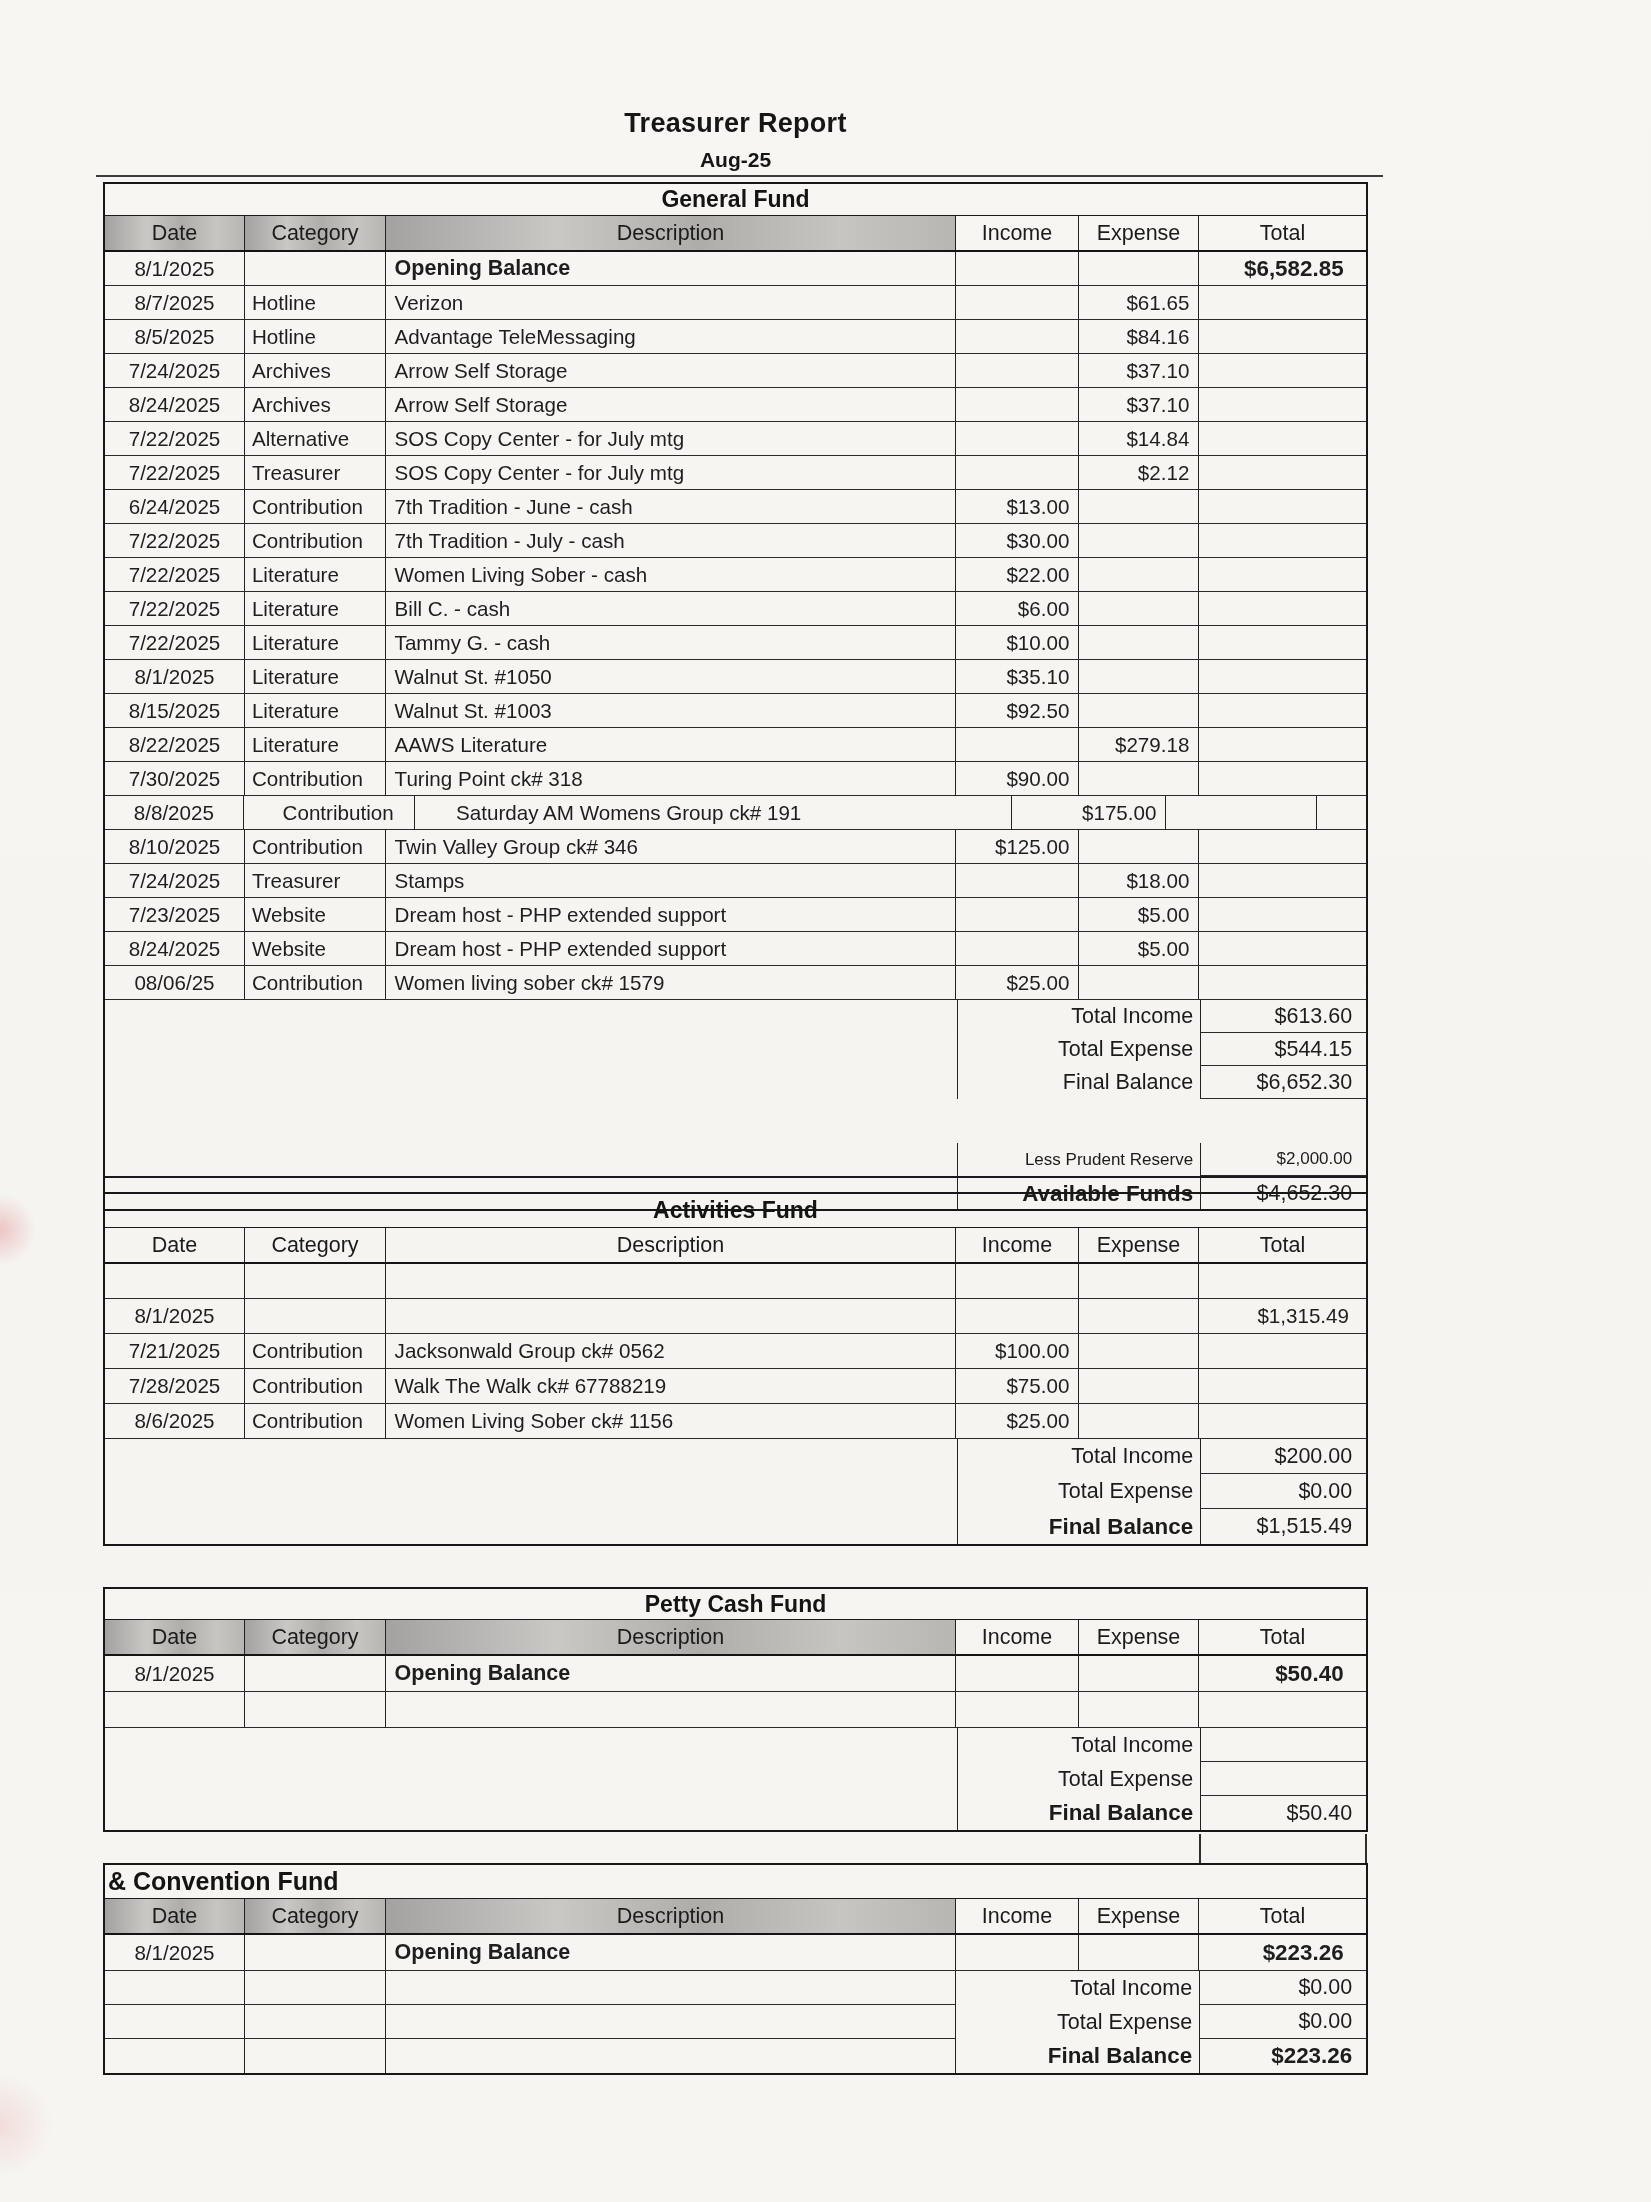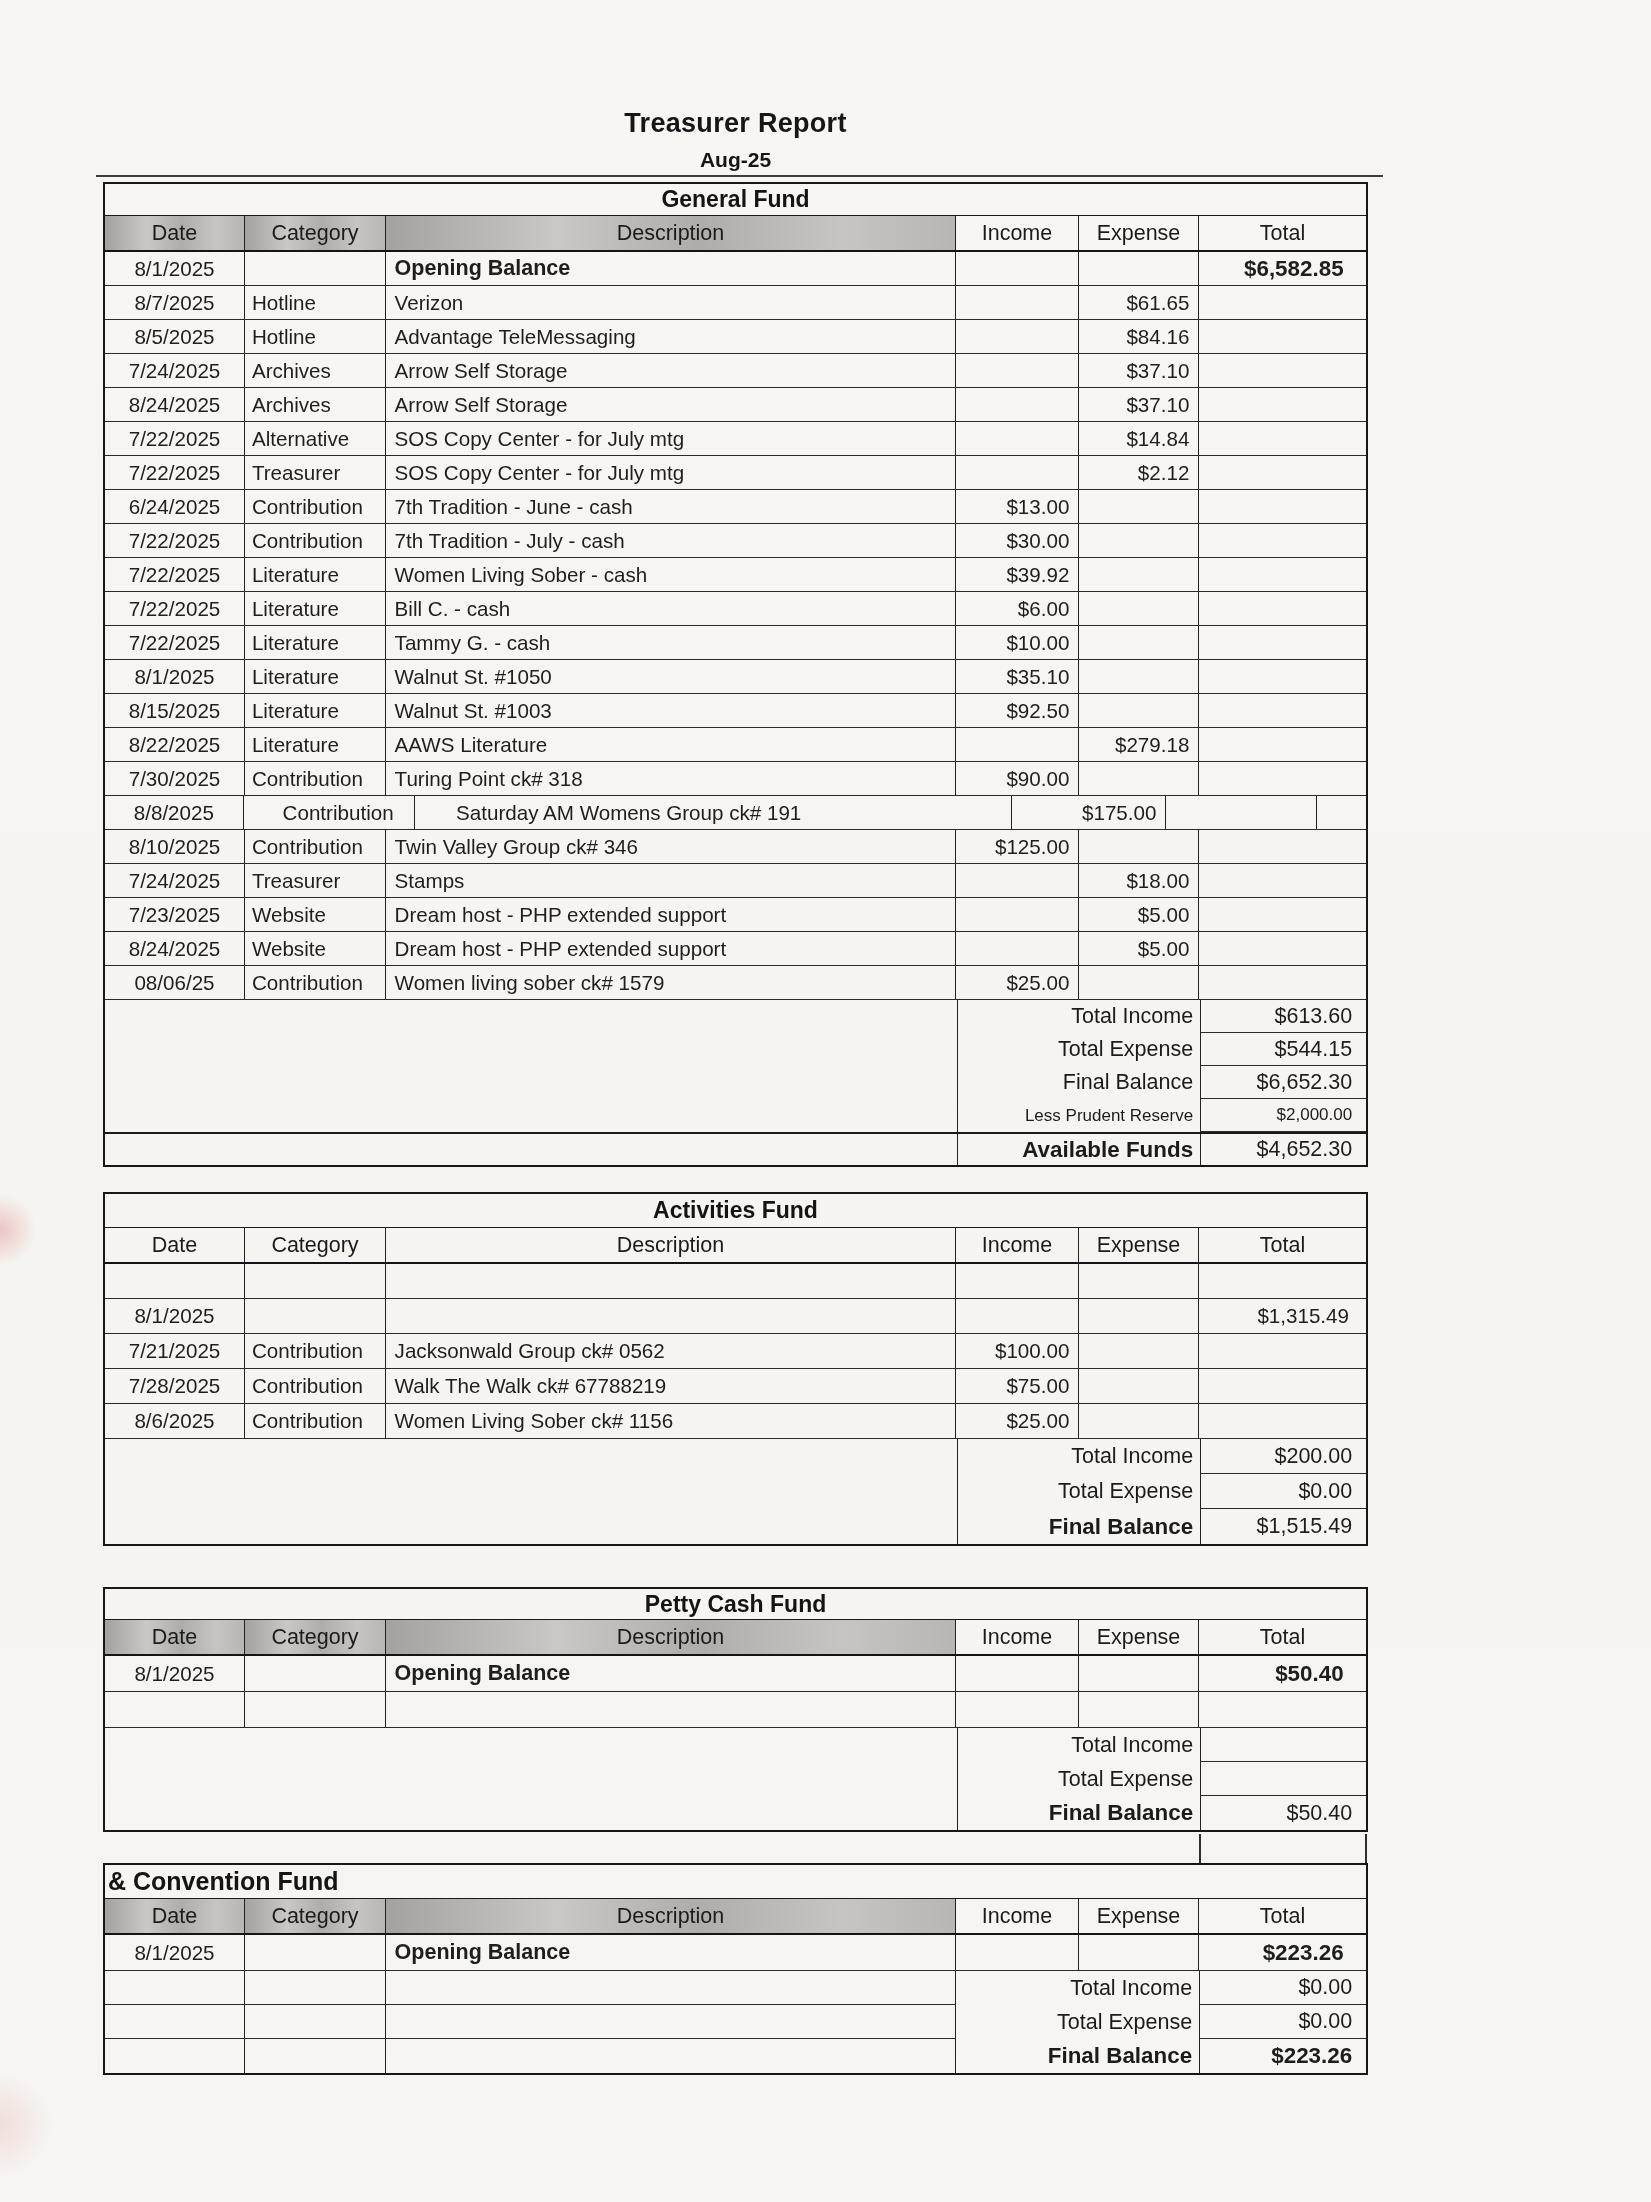--- a/index.html
+++ b/index.html
@@ -54,21 +54,21 @@
   .c-desc{width:570px;padding-left:8.6px;}
   .c-inc{width:123px;justify-content:flex-end;padding-right:8.6px;}
   .c-exp{width:120px;justify-content:flex-end;padding-right:8.6px;}
   .c-tot{flex:1;justify-content:flex-end;padding-right:17px;}
   .t-row{display:flex;border-bottom:1.7px solid #2b2b2b;font-size:20.6px;box-sizing:border-box;color:#1e1e1e;}
   .t-row.bold .c-desc{font-weight:bold;font-size:21.5px;}
   .t-row.bold .c-tot{font-weight:bold;font-size:22.4px;padding-right:22.4px;}
 
   .tot-row{display:flex;font-size:21.5px;box-sizing:border-box;}
   .tot-row.line-above{border-top:2.6px solid #1a1a1a;}
-  .tot-row.small{font-size:17px;}
+  .tot-row.small{font-size:17px;margin-top:44px;}
   .tot-row.boldlabel .tot-label{font-weight:bold;font-size:22.4px;}
   .tot-row.boldvalue .tot-value{font-weight:bold;font-size:22.4px;}
   .tot-spacer{width:852px;}
   .tot-label{
     width:243px;display:flex;align-items:center;justify-content:flex-end;
     border-left:1.7px solid #222;padding-right:6.9px;box-sizing:border-box;color:#1b1b1b;
   }
   .tot-row.with-cells .tot-label{border-left:none;}
   .tot-value{
     flex:1;display:flex;align-items:center;justify-content:flex-end;
@@ -166,21 +166,21 @@
           <div class="cell c-cat">Contribution</div>
           <div class="cell c-desc">7th Tradition - July - cash</div>
           <div class="cell c-inc">$30.00</div>
           <div class="cell c-exp"></div>
           <div class="cell c-tot"></div>
         </div>
         <div class="t-row" style="height: 34px;">
           <div class="cell c-date">7/22/2025</div>
           <div class="cell c-cat">Literature</div>
           <div class="cell c-desc">Women Living Sober - cash</div>
-          <div class="cell c-inc">$39.92</div>
+          <div class="cell c-inc">$22.00</div>
           <div class="cell c-exp"></div>
           <div class="cell c-tot"></div>
         </div>
         <div class="t-row" style="height: 34px;">
           <div class="cell c-date">7/22/2025</div>
           <div class="cell c-cat">Literature</div>
           <div class="cell c-desc">Bill C. - cash</div>
           <div class="cell c-inc">$6.00</div>
           <div class="cell c-exp"></div>
           <div class="cell c-tot"></div>

